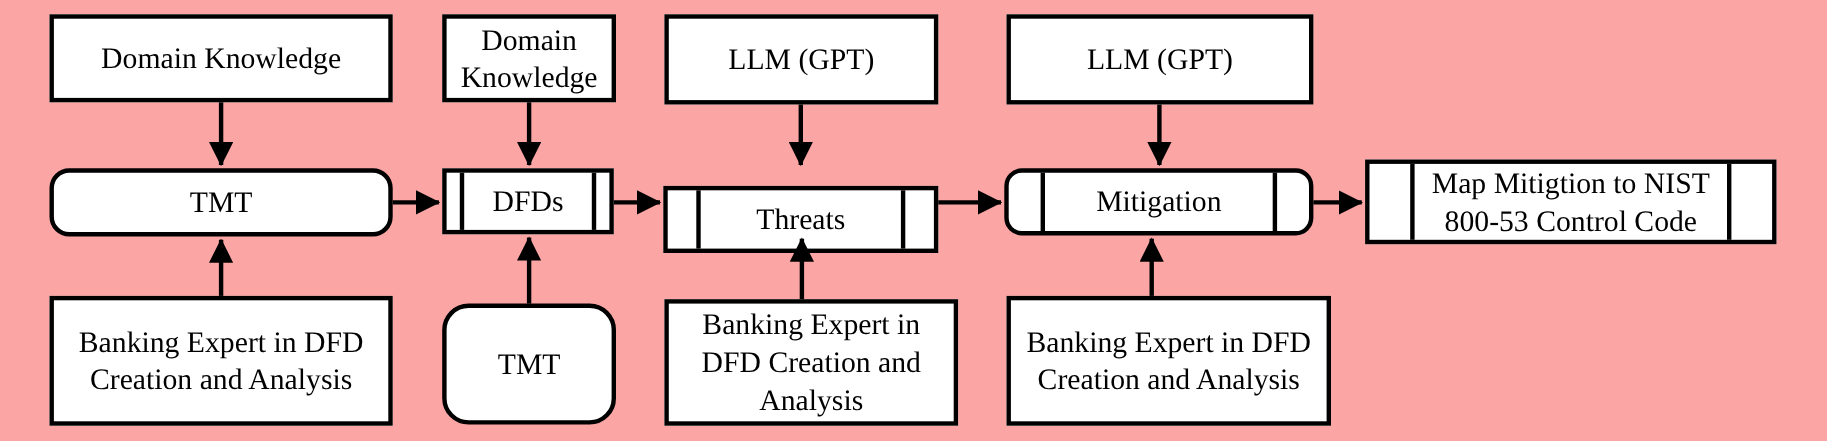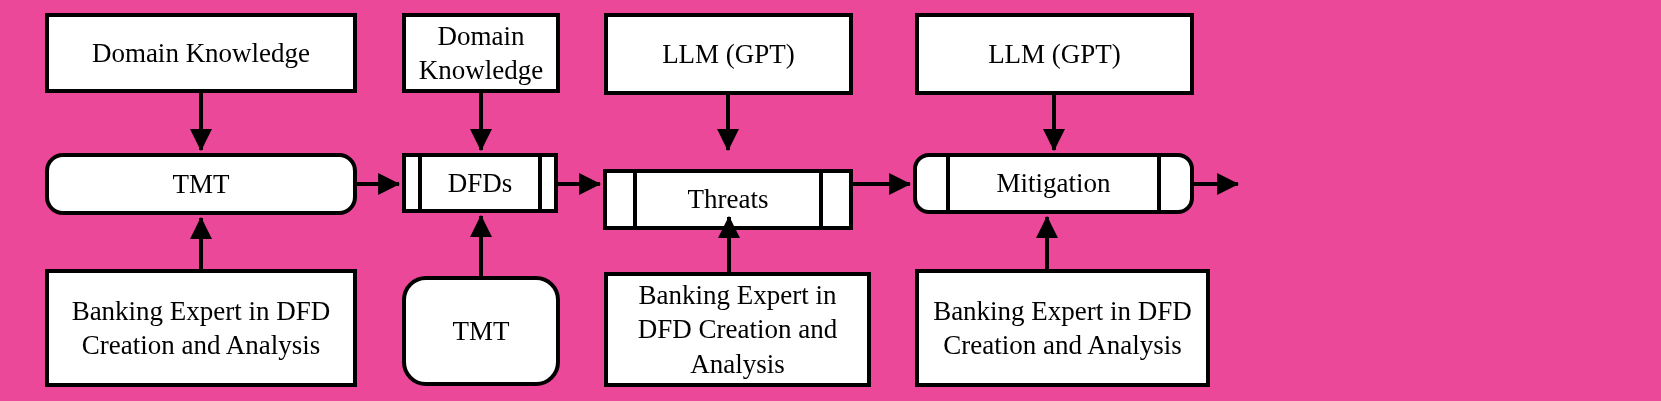--- a/index.html
+++ b/index.html
@@ -4,21 +4,21 @@
 <style>
   html, body {
     margin: 0;
     padding: 0;
     background: #ffffff;
   }
   #canvas {
     position: relative;
     width: 1661px;
     height: 401px;
-    background: #ec4899;
+    background: #fca5a5;
     font-family: "Liberation Serif", "DejaVu Serif", serif;
     color: #000000;
     overflow: hidden;
   }
   .node {
     position: absolute;
     box-sizing: border-box;
     border: 4px solid #000000;
     background: #ffffff;
     display: flex;
@@ -91,20 +91,25 @@
   </div>
   <div class="node" style="left:913px; top:153px; width:281px; height:61px;border-radius:16px; --inset:29px;">
     <span class="bar bar-l"></span>
     <span class="bar bar-r"></span>
     <span class="lbl">Mitigation</span>
   </div>
   <div class="node" style="left:915px; top:269px; width:295px; height:118px; padding:0 10px;">
     <span class="lbl">Banking Expert in DFD Creation and Analysis</span>
   </div>
 
+  <div class="node" style="left:1241px; top:145px; width:374px; height:77px; --inset:37px; padding:0 46px;">
+    <span class="bar bar-l"></span>
+    <span class="bar bar-r"></span>
+    <span class="lbl">Map Mitigtion to NIST 800-53 Control Code</span>
+  </div>
 
   <svg id="arrows" width="1661" height="401" viewBox="0 0 1661 401">
     <defs>
       <marker id="ah" viewBox="0 0 20 20" refX="19" refY="10" markerWidth="22" markerHeight="22" markerUnits="userSpaceOnUse" orient="auto">
         <path d="M0,0 L20,10 L0,20 Z" fill="#000000"></path>
       </marker>
     </defs>
     <g stroke="#000000" stroke-width="4" fill="none">
 
       <line x1="201" y1="93" x2="201" y2="150" marker-end="url(#ah)"></line>

